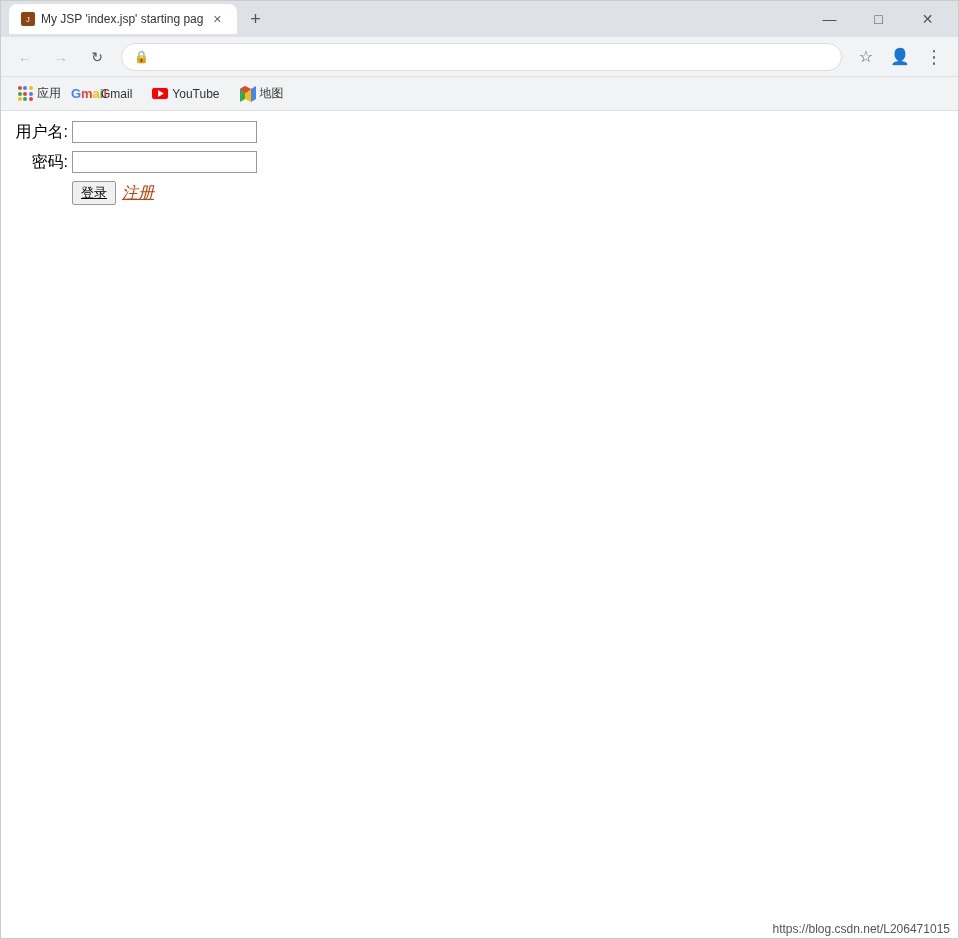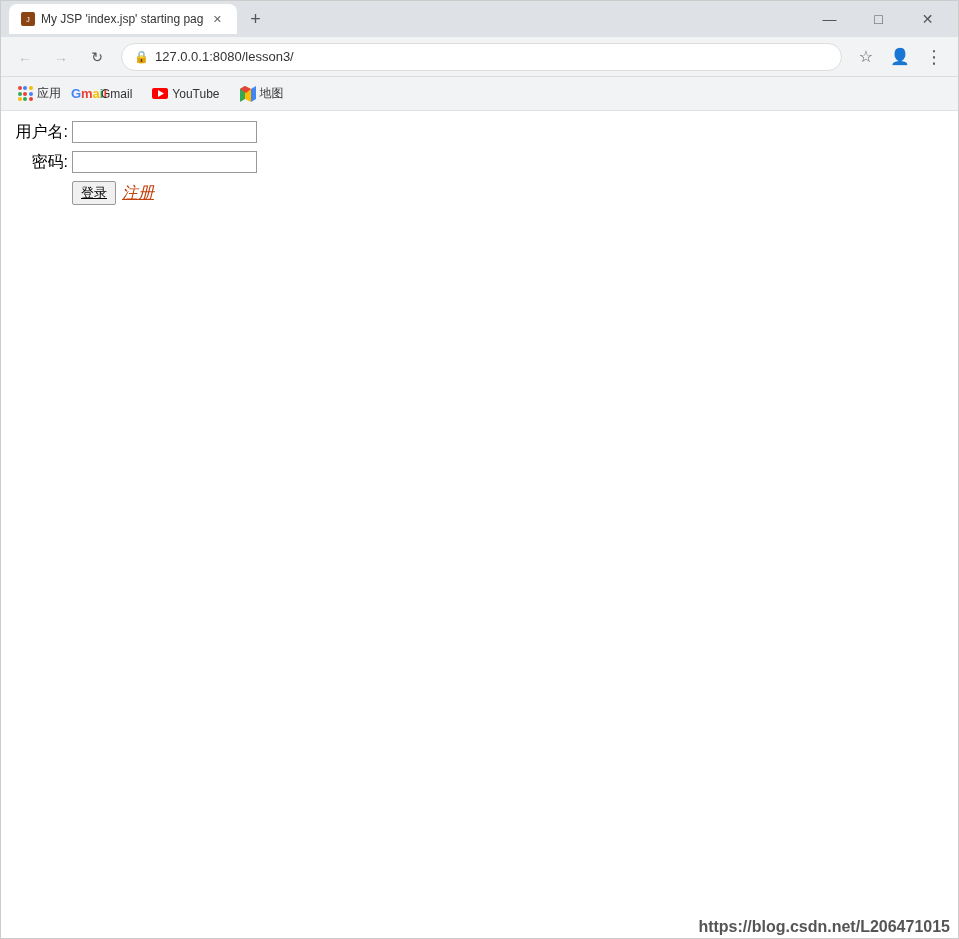--- a/index.html
+++ b/index.html
@@ -242,24 +242,23 @@
       cursor: pointer;
       font-style: italic;
     }
 
     
     .status-bar {
       position: absolute;
       bottom: 0;
       right: 0;
       padding: 2px 8px;
-      font-size: 16px;
+      font-size: 12px;
       color: #555;
       background: rgba(255,255,255,0.9);
-      font-weight: bold;
     }
   </style>
 </head>
 <body>
 
 <div class="browser-window">
 
   <div class="title-bar">
     <div class="title-bar-left">
       <div class="tab">
@@ -289,21 +288,20 @@
       <span>←</span>
     </div>
     <div class="nav-btn disabled">
       <span>→</span>
     </div>
     <div class="nav-btn">
       <span>↻</span>
     </div>
     <div class="address-bar-container">
       <span class="lock-icon">🔒</span>
-      <input class="address-input" type="text" value="127.0.0.1:8080/lesson3/" style="">
     </div>
     <div class="toolbar-right">
       <div class="nav-btn">
         <span style="font-size:16px;color:#555;">☆</span>
       </div>
       <div class="nav-btn">
         <span style="font-size:16px;color:#555;">👤</span>
       </div>
       <div class="nav-btn">
         <span style="font-size:18px;color:#555;">⋮</span>

